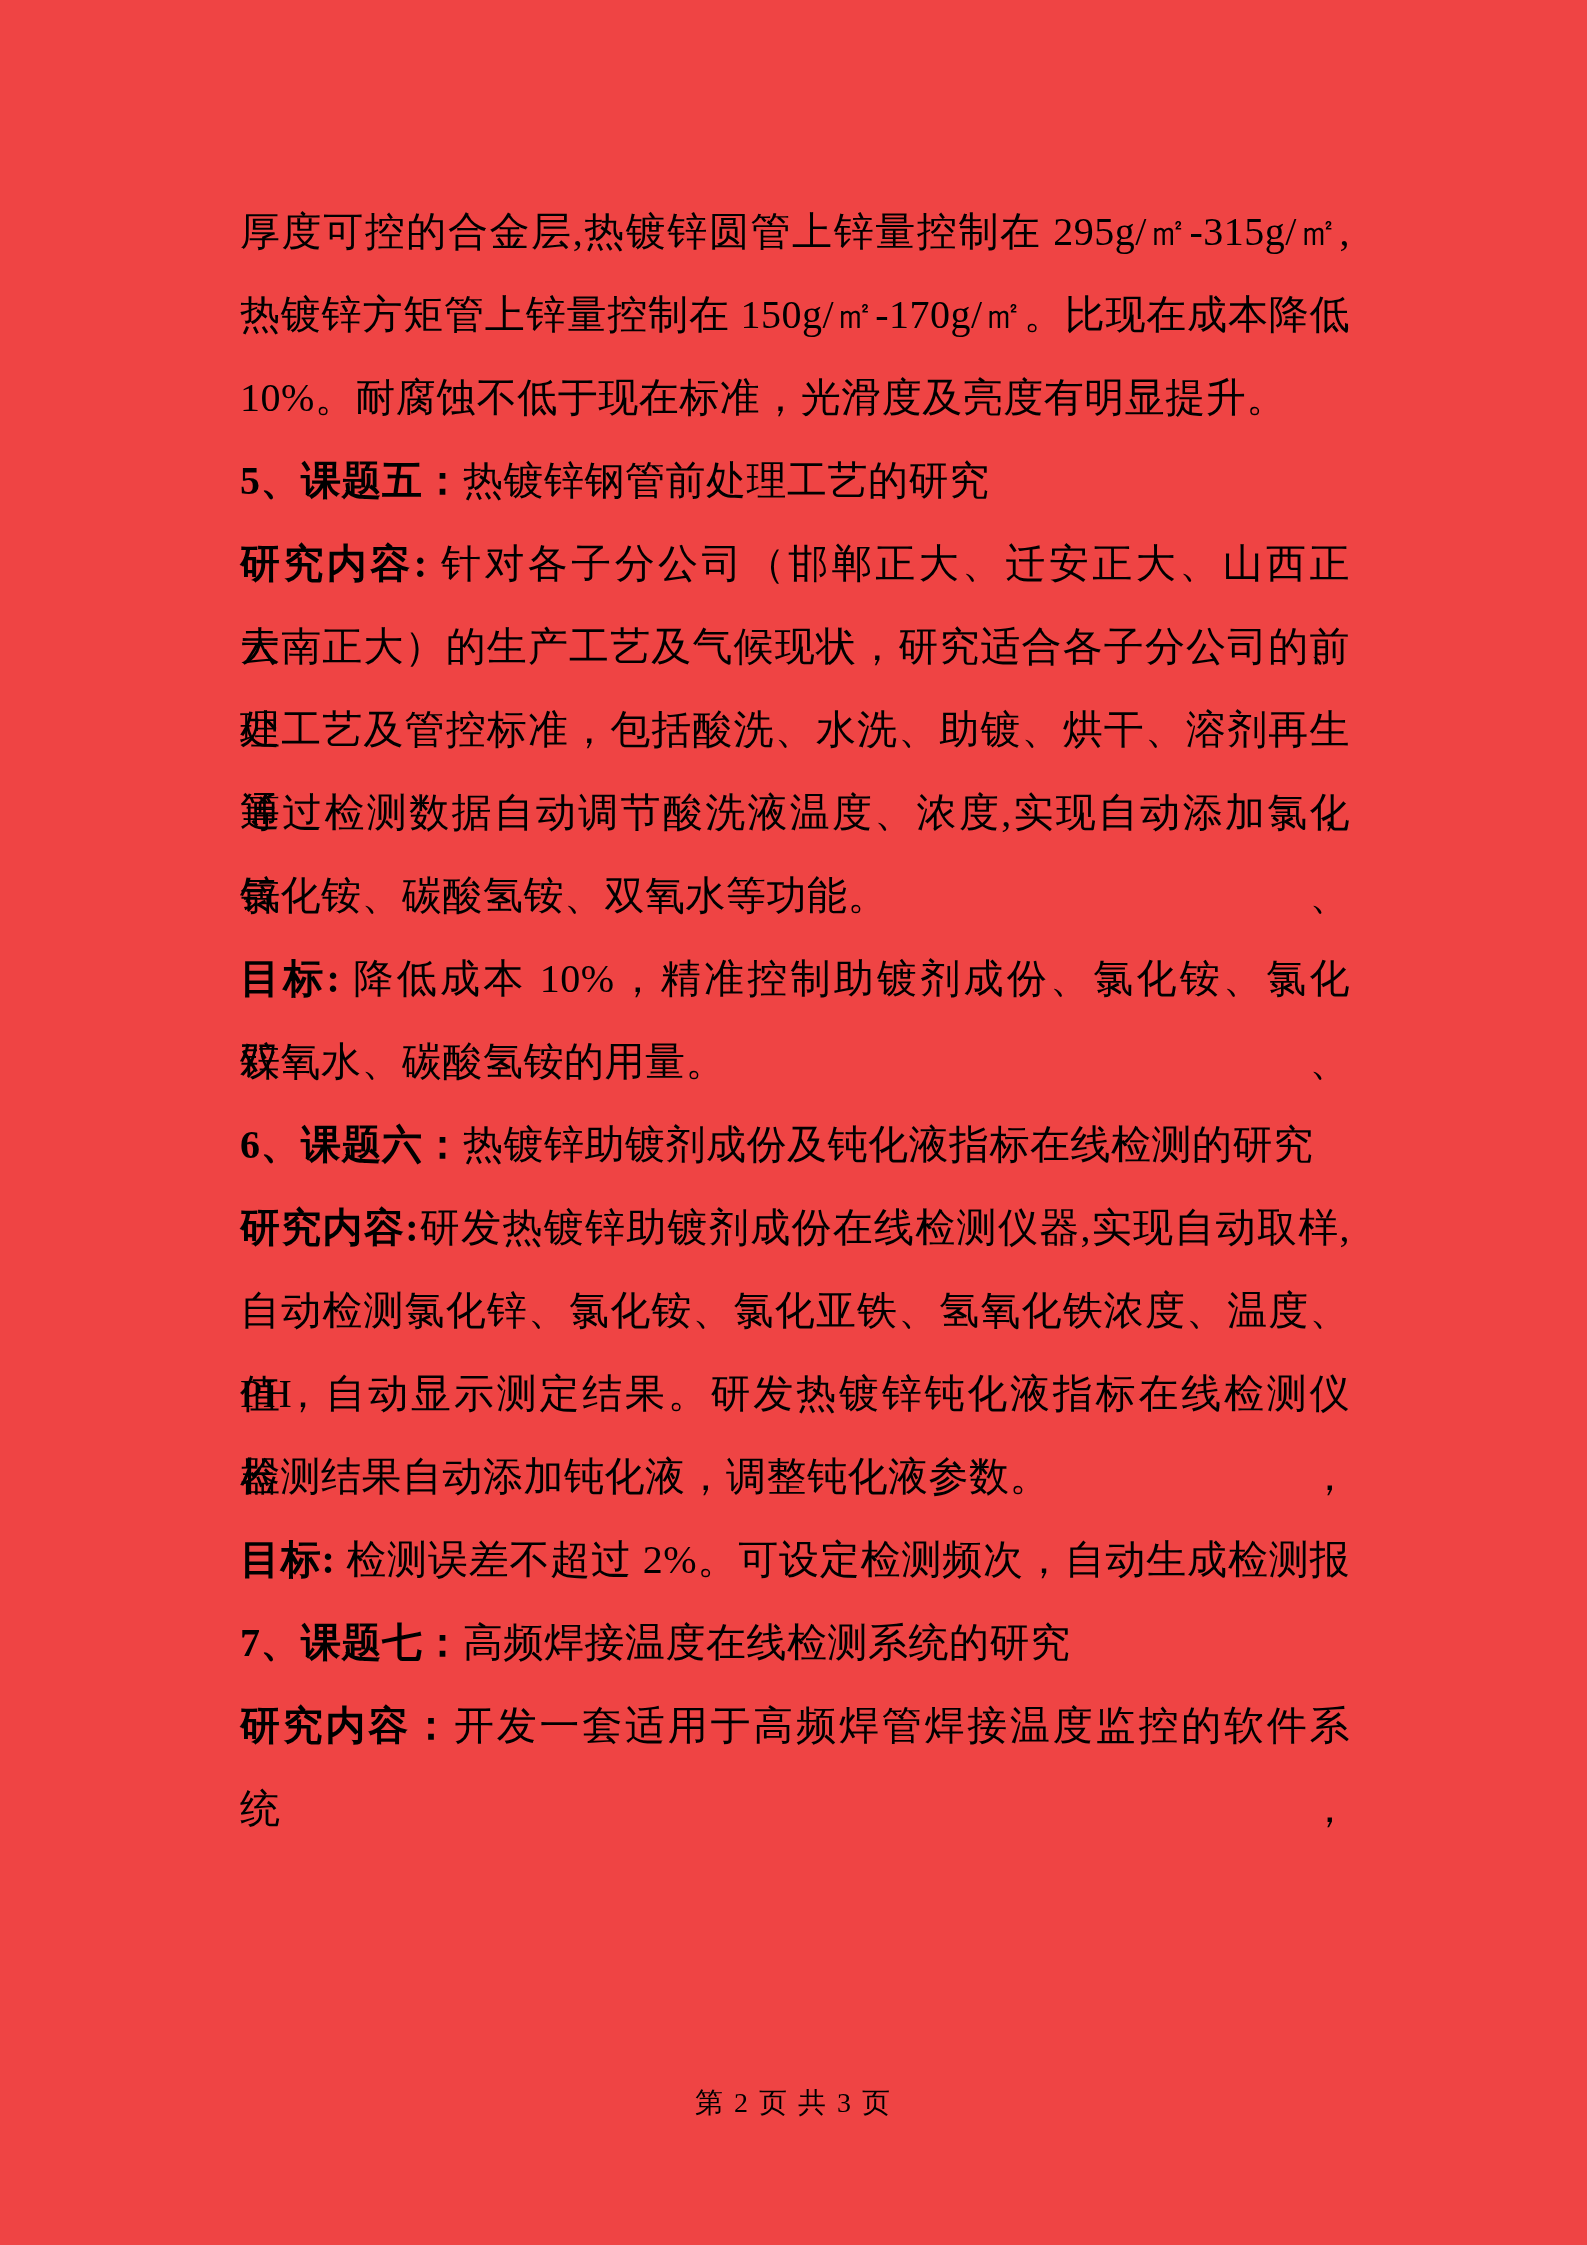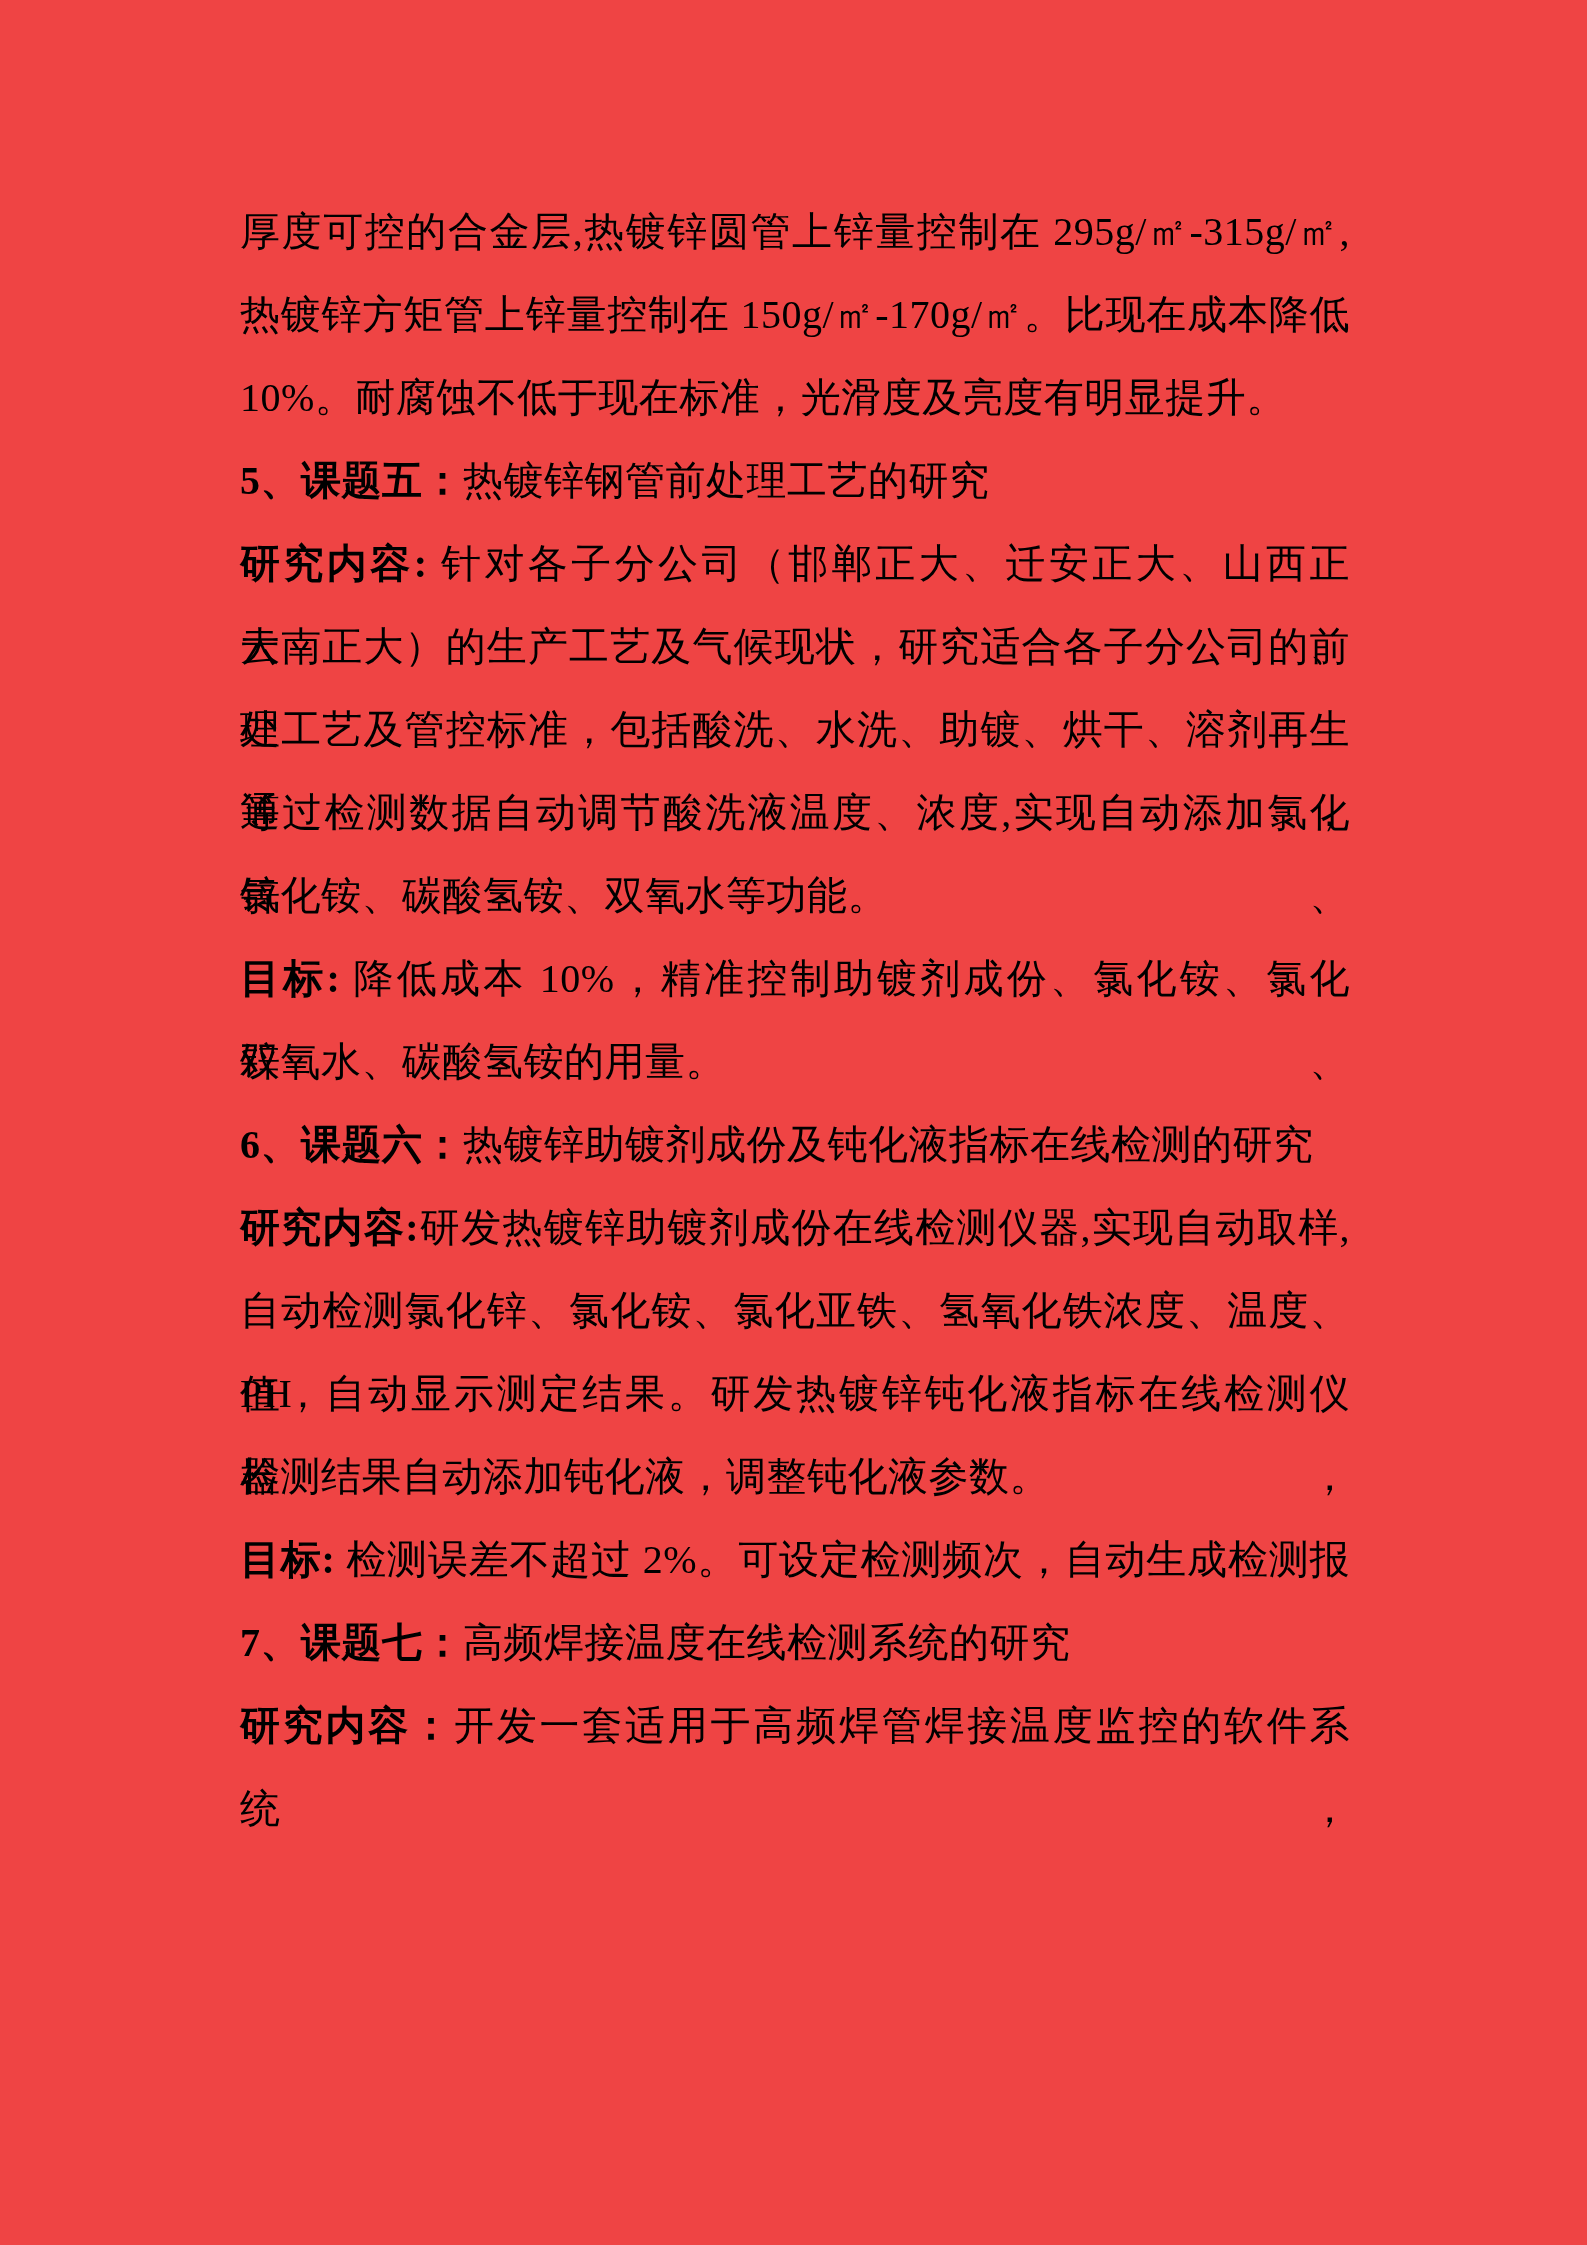--- a/index.html
+++ b/index.html
@@ -68,13 +68,14 @@
     <div class="line">检测结果自动添加钝化液，调整钝化液参数。</div>
 
     <div class="line just"><span class="b">目标:</span><span> 检测误差不超过 2%。可设定检测频次，自动生成检测报</span></div>
 
     <div class="line"><span class="b">7、课题七：</span><span>高频焊接温度在线检测系统的研究</span></div>
 
     <div class="line just"><span class="b">研究内容：</span><span>开发一套适用于高频焊管焊接温度监控的软件系统，</span></div>
 
   </div>
 
+  <div class="footer">第 2 页 共 3 页</div>
 </div>
 
 </body></html>

